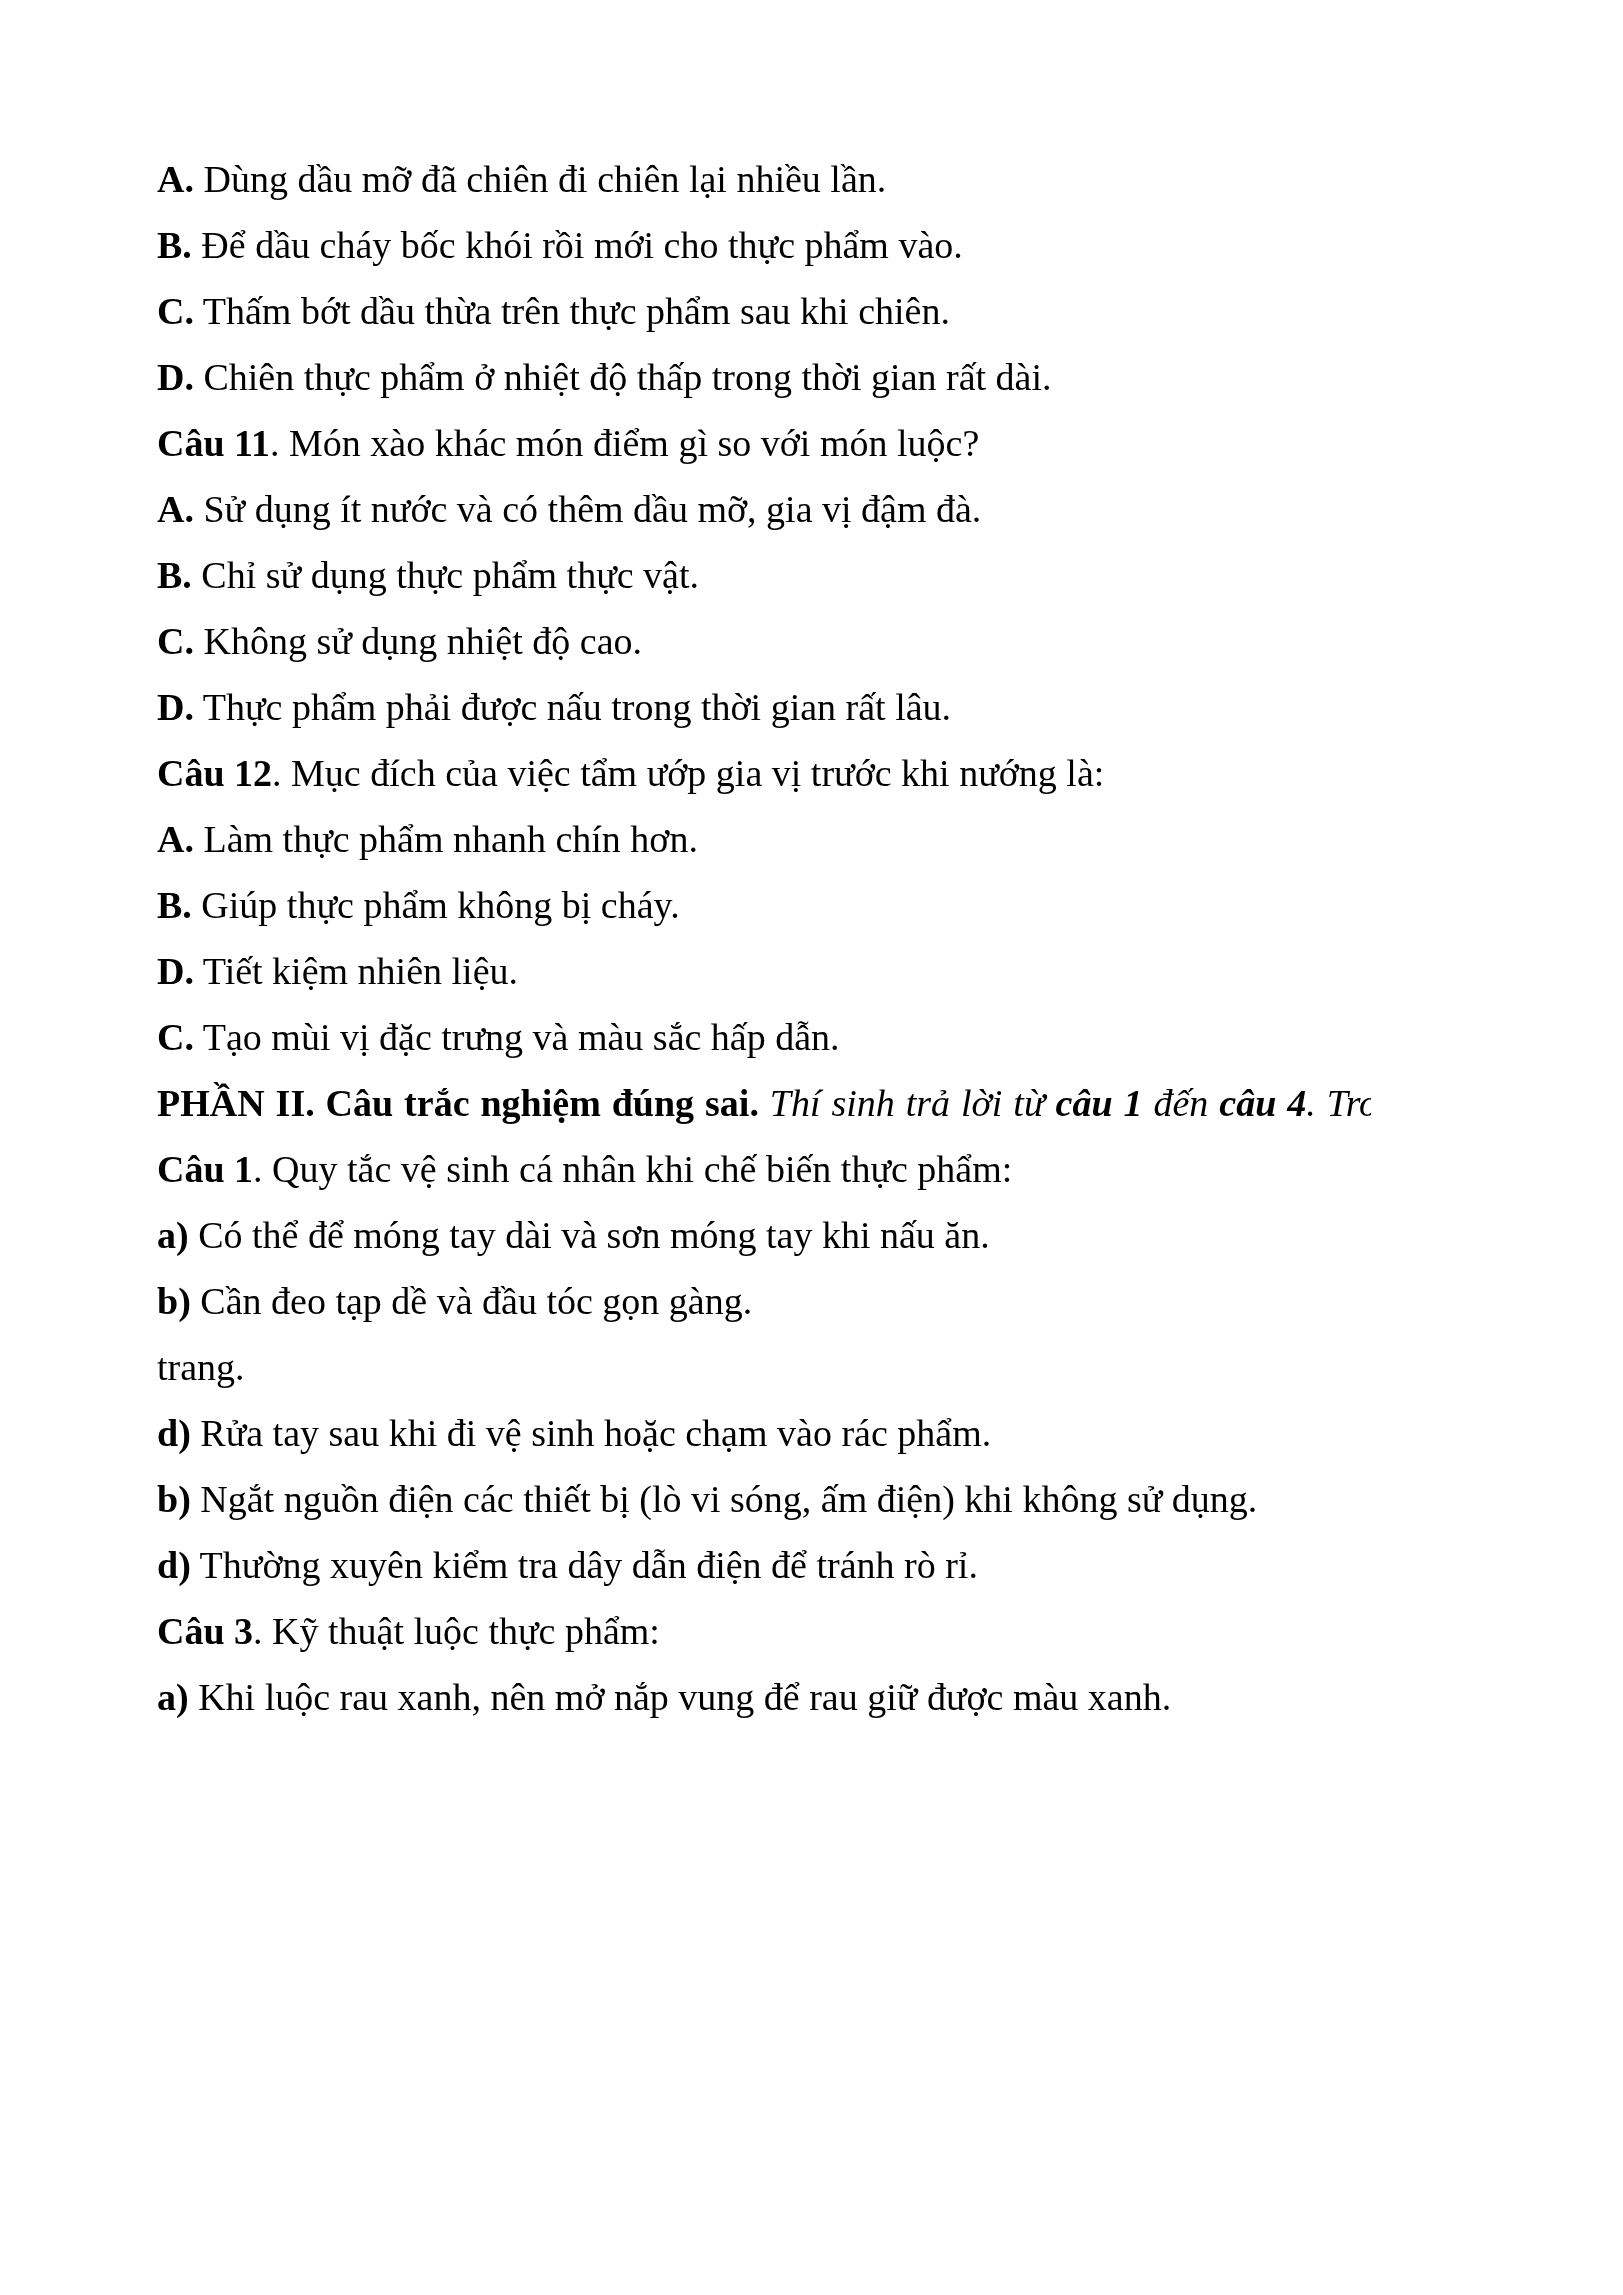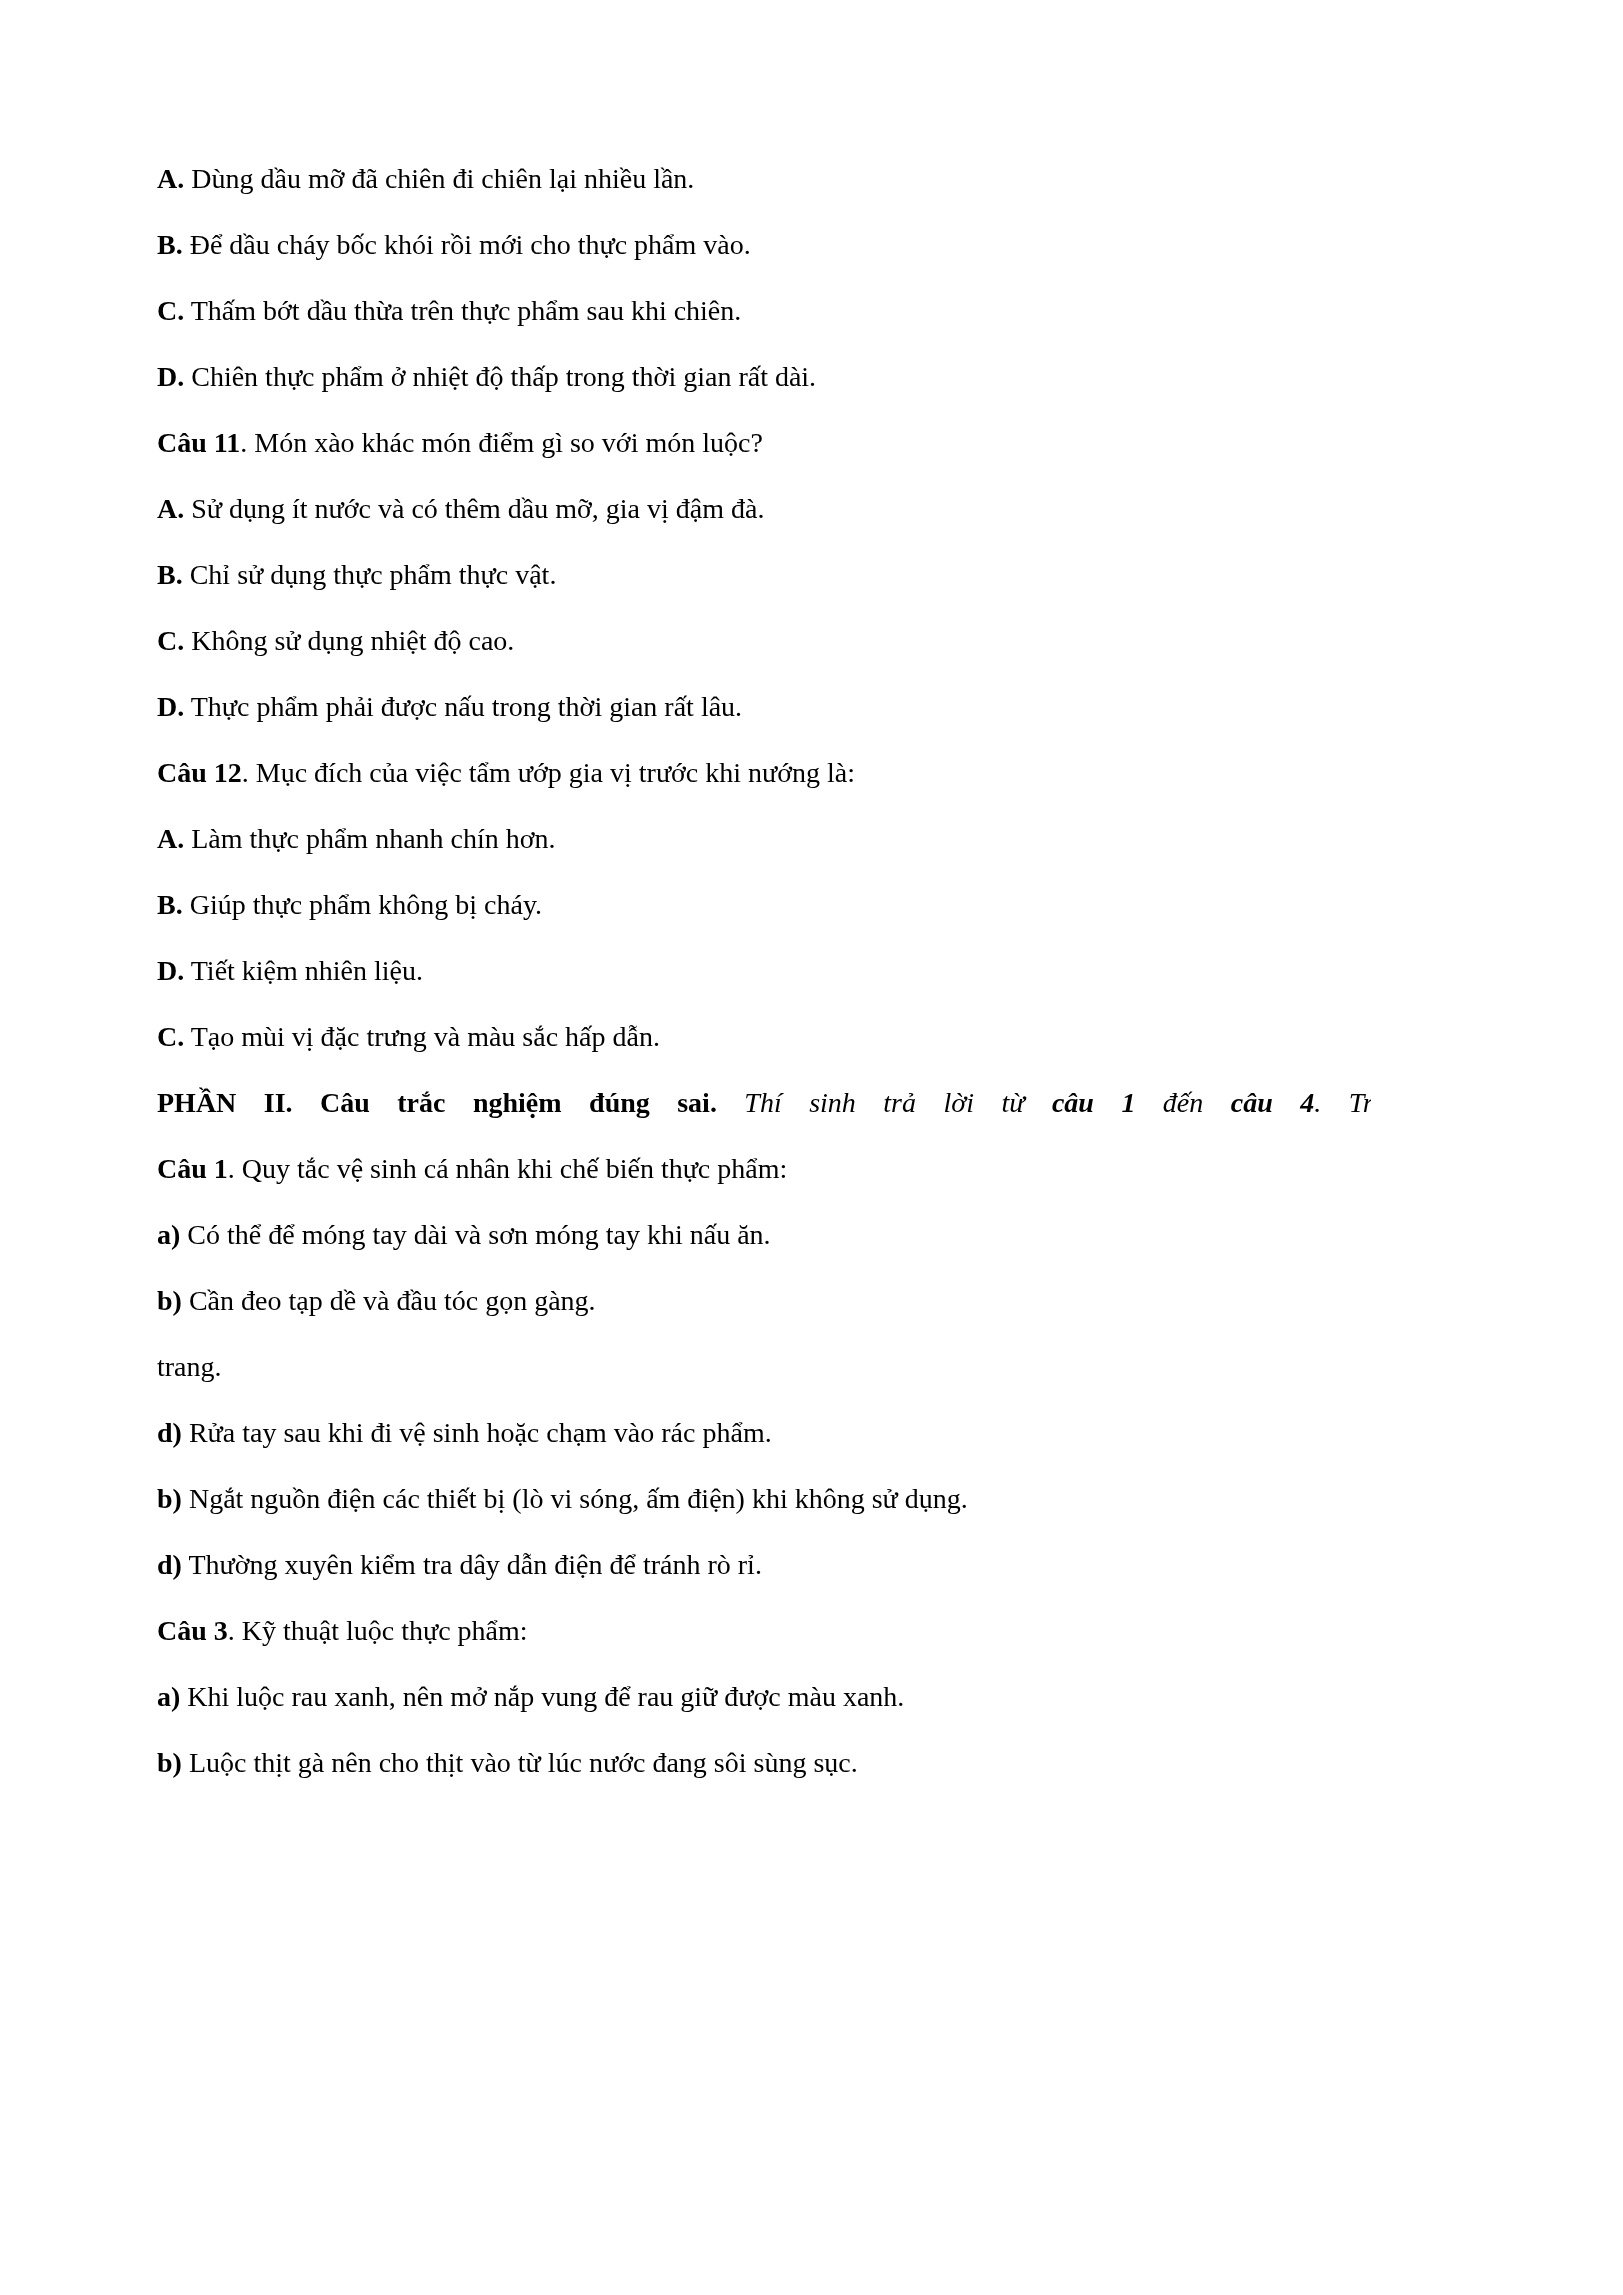--- a/index.html
+++ b/index.html
@@ -7,21 +7,21 @@
     padding: 0;
     background: #ffffff;
   }
   .page {
     position: relative;
     width: 1371px;
     height: 2295px;
     background: #ffffff;
     color: #000000;
     font-family: "Liberation Serif", "DejaVu Serif", serif;
-    font-size: 28px;
+    font-size: 38px;
     overflow: hidden;
   }
   .content {
     position: absolute;
     left: 157px;
     top: 146px;
     width: 1327px;
   }
   .line {
     line-height: 66px;
@@ -88,17 +88,16 @@
 
     <div class="line"><span class="b">b)</span><span> Ngắt nguồn điện các thiết bị (lò vi sóng, ấm điện) khi không sử dụng.</span></div>
 
 
     <div class="line"><span class="b">d)</span><span> Thường xuyên kiểm tra dây dẫn điện để tránh rò rỉ.</span></div>
 
     <div class="line"><span class="b">Câu 3</span><span>. Kỹ thuật luộc thực phẩm:</span></div>
 
     <div class="line"><span class="b">a)</span><span> Khi luộc rau xanh, nên mở nắp vung để rau giữ được màu xanh.</span></div>
 
-    <div class="line"><span class="b">b)</span><span> Luộc thịt gà nên cho thịt vào từ lúc nước đang sôi sùng sục.</span></div>
 
   </div>
 </div>
 
 
 </body></html>

